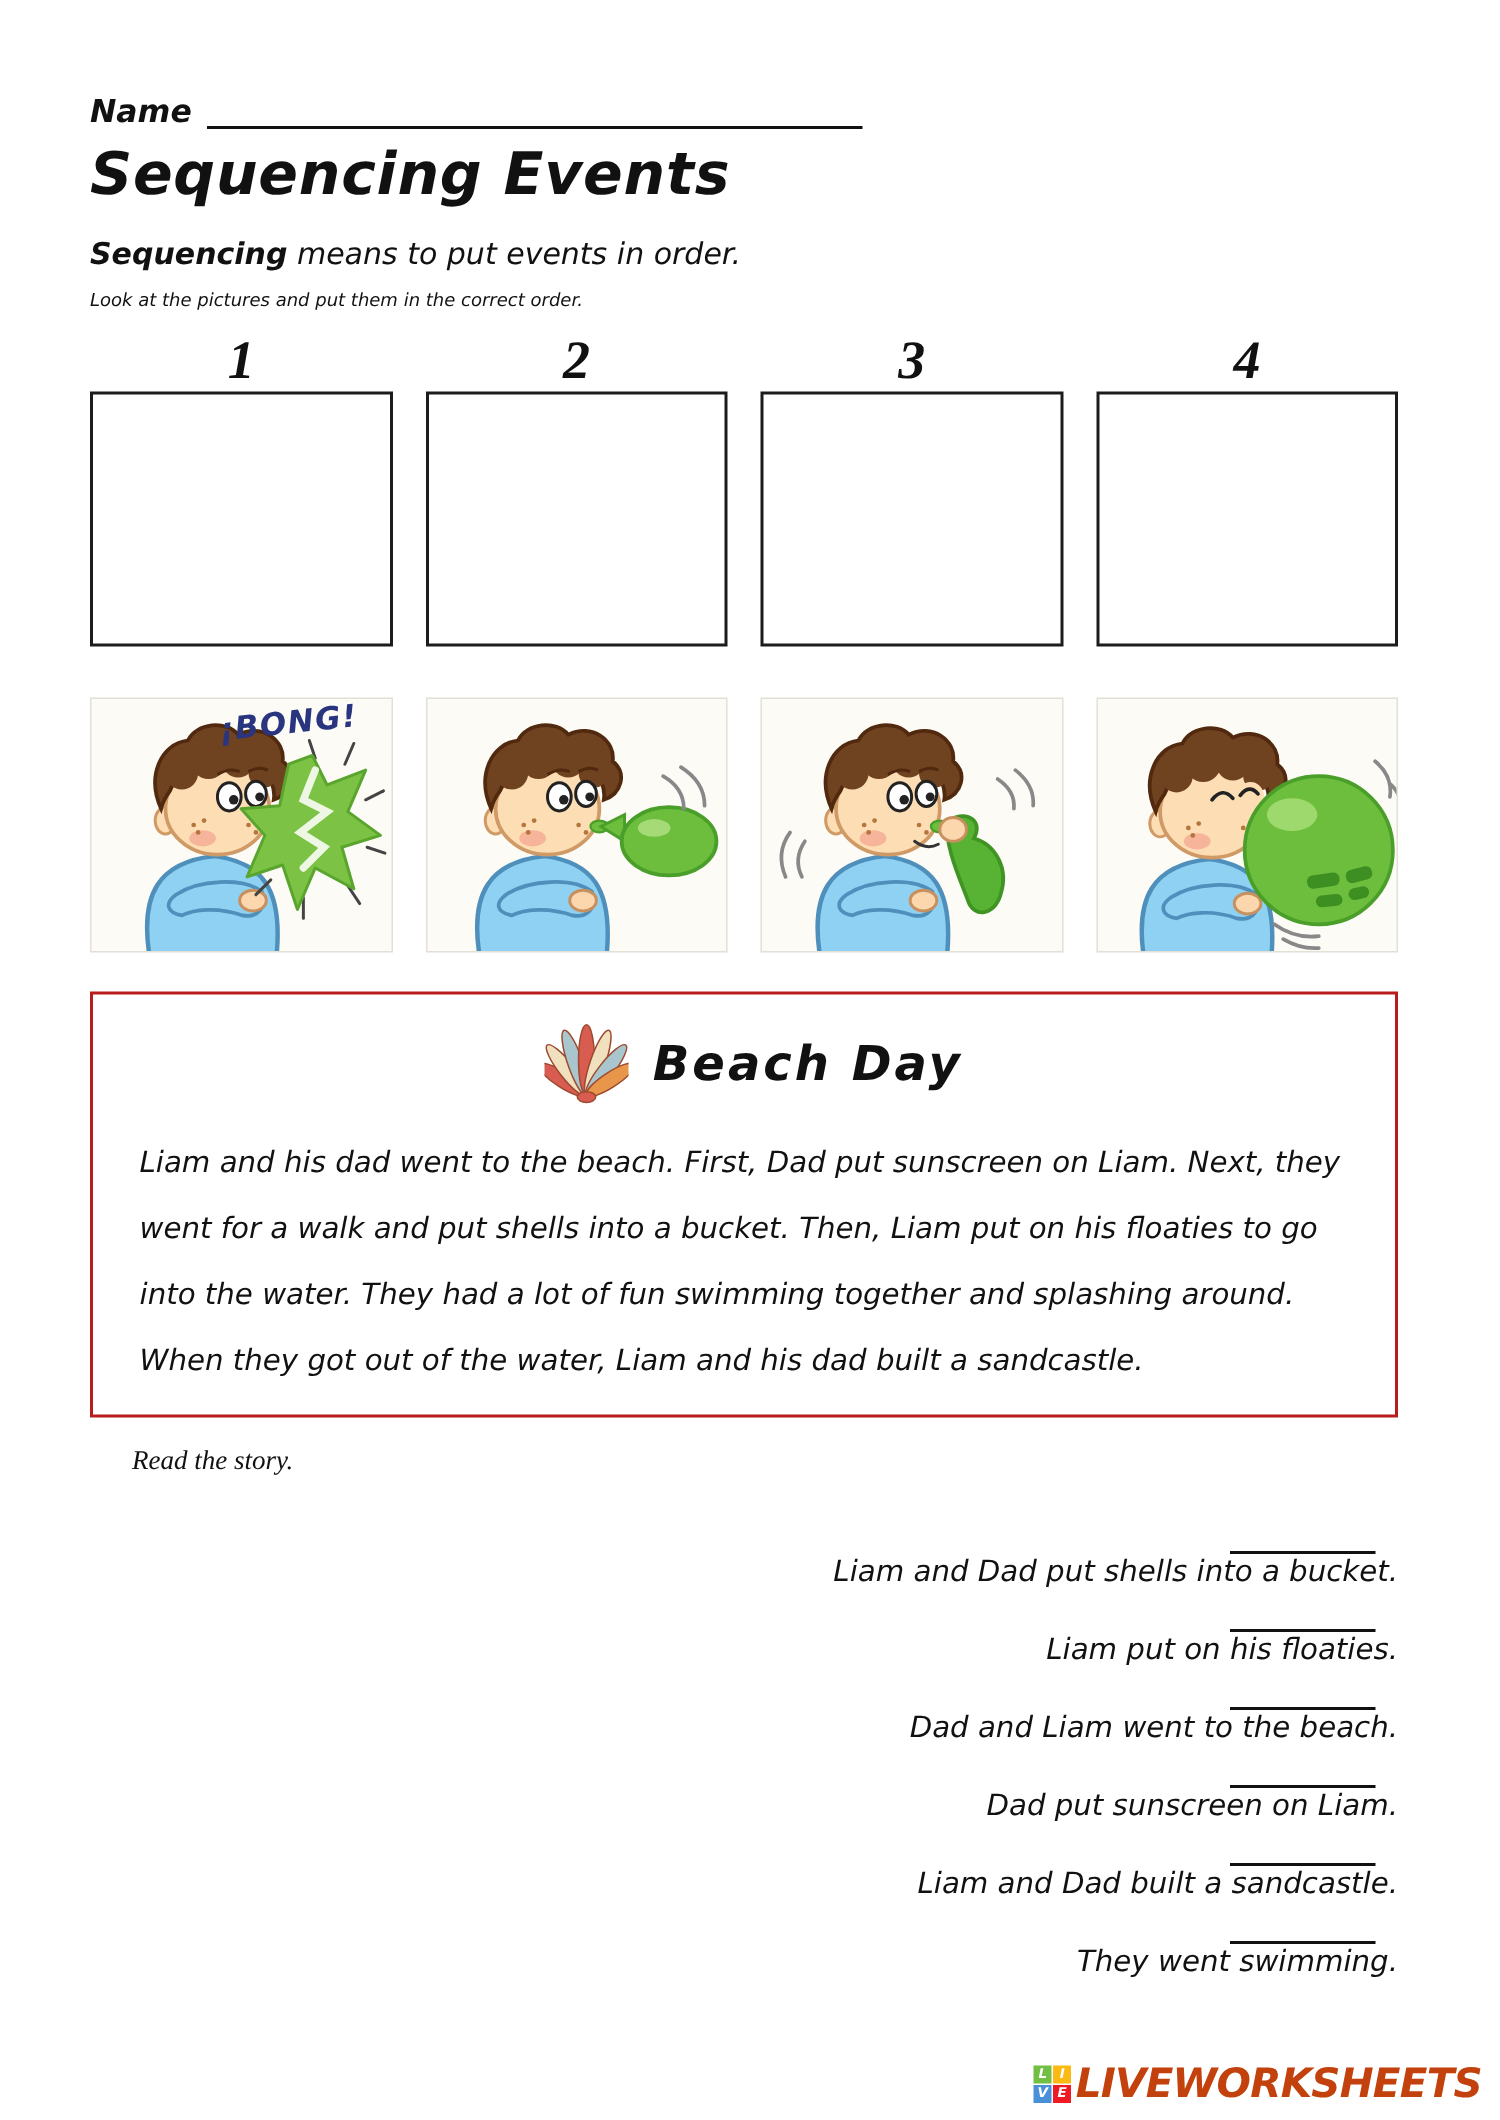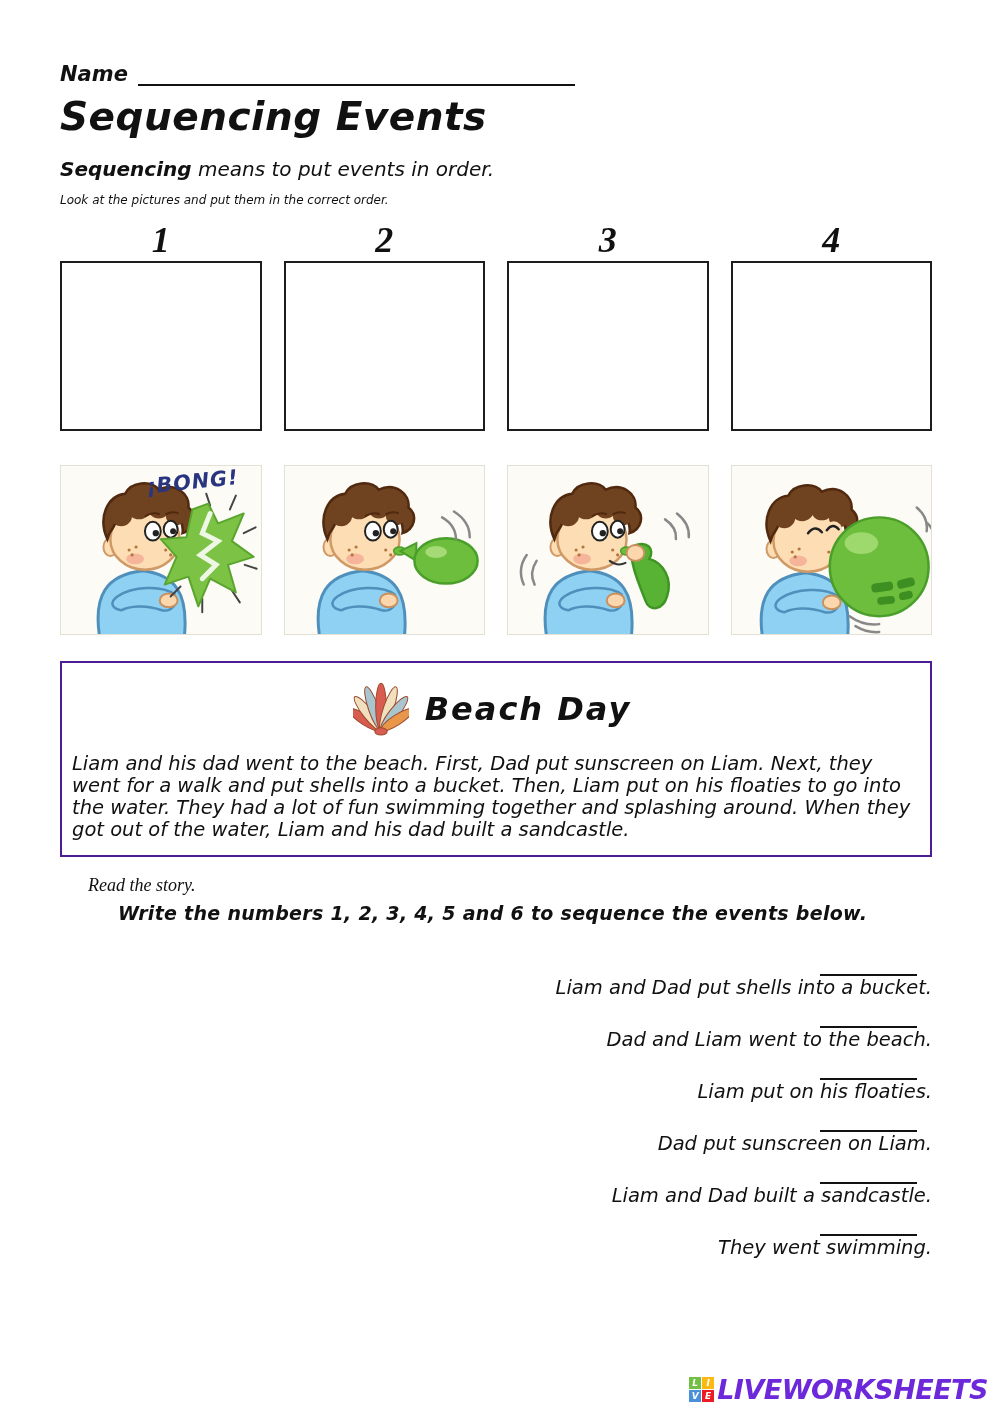--- a/index.html
+++ b/index.html
@@ -74,40 +74,40 @@
   .pic {
     height: 170px;
     background: #fcfbf6;
     border: 1px solid #e3e0d6;
   }
   .pic svg { width: 100%; height: 100%; display: block; }
 
   
   .story-box {
     margin-top: 26px;
-    border: 2px solid #4c1d95;
-    padding: 12px 18px 14px 10px;
+    border: 2px solid #b91c1c;
+    padding: 12px 18px 14px 31px;
     background: #fff;
   }
   .story-title-row {
     display: flex;
     align-items: center;
     justify-content: center;
     gap: 16px;
     margin-bottom: 10px;
   }
   .shell-icon { width: 56px; height: 68px; }
   .story-title {
     font-size: 32px;
     font-weight: 700;
     letter-spacing: 2px;
   }
   .story-text {
     font-size: 19.5px;
-    line-height: 22px;
+    line-height: 44px;
   }
 
   .read-story {
     margin-top: 18px;
     margin-left: 28px;
     font-family: "Liberation Serif", serif;
     font-size: 18px;
   }
   .write-numbers {
     margin-top: 6px;
@@ -159,21 +159,21 @@
     justify-content: center;
     line-height: 1;
   }
   .logo-cell.c0 { background: #72bf44; }
   .logo-cell.c1 { background: #fdb913; }
   .logo-cell.c2 { background: #4a90d9; }
   .logo-cell.c3 { background: #ed1c24; }
   .logo-text {
     font-size: 27px;
     font-weight: 800;
-    color: #6d28d9;
+    color: #c2410c;
     letter-spacing: -0.5px;
   }
 </style>
 </head>
 <body>
 
 <div class="page">
   <div class="content">
 
     <div class="top-row">
@@ -345,34 +345,33 @@
               </g>
             <ellipse cx="50" cy="90" rx="11" ry="6.5" fill="#d85c50"></ellipse>
           </g>
         </svg>
         <span class="story-title">Beach Day</span>
       </div>
       <div class="story-text">Liam and his dad went to the beach. First, Dad put sunscreen on Liam. Next, they went for a walk and put shells into a bucket. Then, Liam put on his floaties to go into the water. They had a lot of fun swimming together and splashing around. When they got out of the water, Liam and his dad built a sandcastle.</div>
     </div>
 
     <div class="read-story">Read the story.</div>
-    <div class="write-numbers">Write the numbers 1, 2, 3, 4, 5 and 6 to sequence the events below.</div>
 
     <div class="events">
       <div class="event-row">
         <span class="answer-blank"></span>
         <span>Liam and Dad put shells into a bucket.</span>
       </div>
       <div class="event-row">
         <span class="answer-blank"></span>
+        <span>Liam put on his floaties.</span>
+      </div>
+      <div class="event-row">
+        <span class="answer-blank"></span>
         <span>Dad and Liam went to the beach.</span>
-      </div>
-      <div class="event-row">
-        <span class="answer-blank"></span>
-        <span>Liam put on his floaties.</span>
       </div>
       <div class="event-row">
         <span class="answer-blank"></span>
         <span>Dad put sunscreen on Liam.</span>
       </div>
       <div class="event-row">
         <span class="answer-blank"></span>
         <span>Liam and Dad built a sandcastle.</span>
       </div>
       <div class="event-row">

